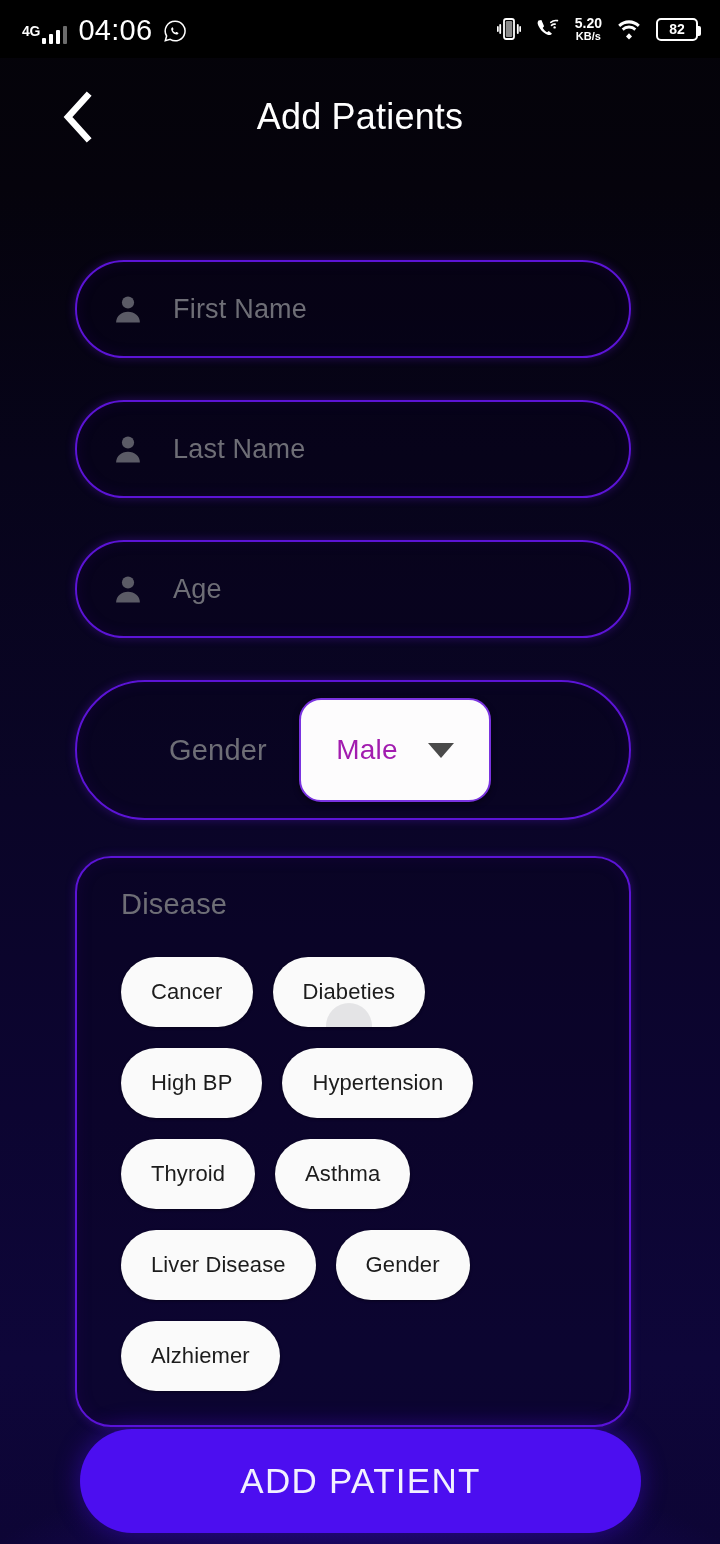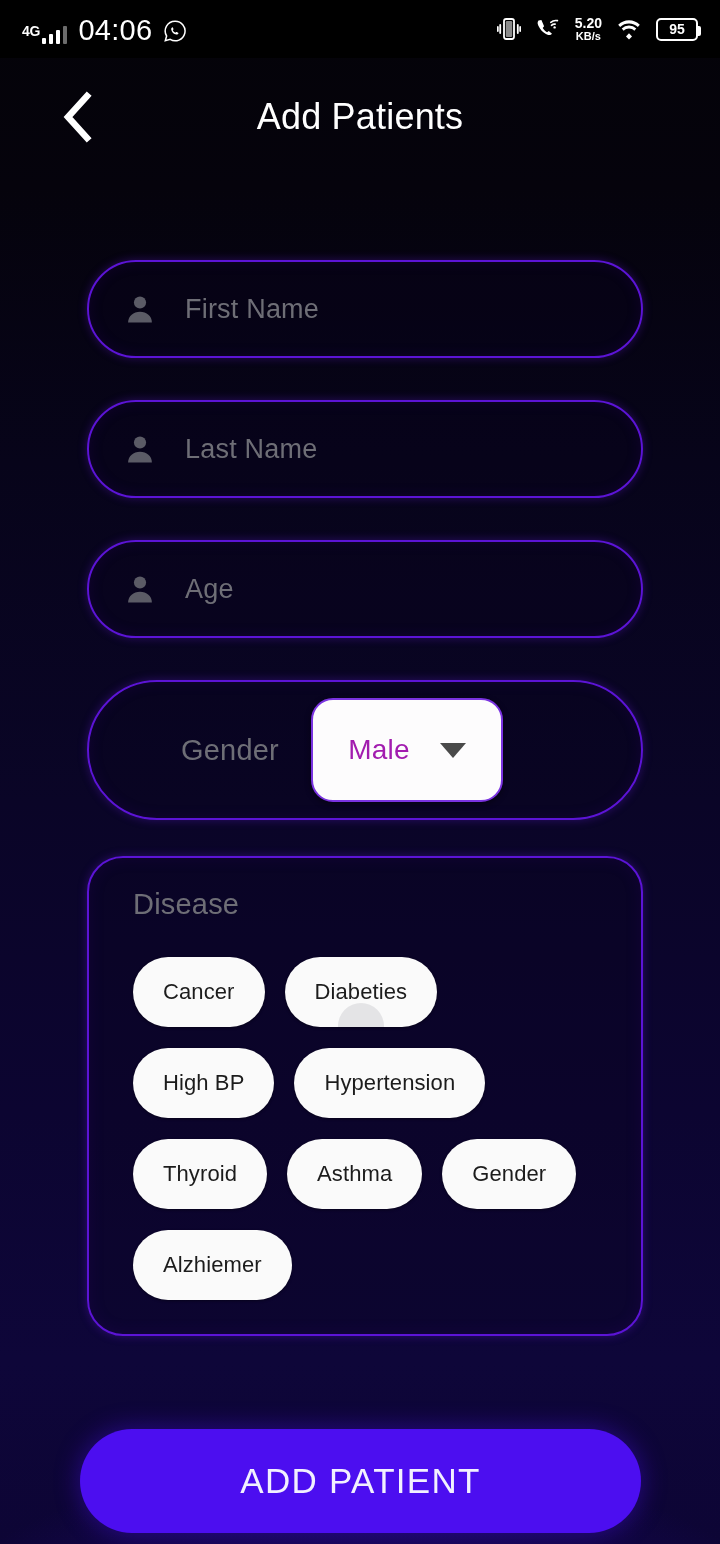--- a/index.html
+++ b/index.html
@@ -69,21 +69,21 @@
     display:flex; align-items:center; justify-content:center;
     cursor:pointer;
   }
   .page-title {
     position:absolute; left:0; width:720px; text-align:center;
     font-size:36px; color:#fff; font-weight:400; letter-spacing:0.2px;
     pointer-events:none;
   }
 
   
-  .form { position:absolute; top:176px; left:12px; width:706px; }
+  .form { position:absolute; top:176px; left:0; width:706px; }
 
   .field {
     position:relative;
     margin:0 auto 42px auto;
     width:556px; height:98px;
     border:2px solid #5c14d6;
     border-radius:49px;
     background:rgba(10,4,30,0.35);
     box-shadow:0 0 10px rgba(104,28,226,0.35), inset 0 0 14px rgba(60,10,140,0.18);
     display:flex; align-items:center;
@@ -210,21 +210,21 @@
       <div class="kbs">
         <span class="v">5.20</span>
         <span class="u">KB/s</span>
       </div>
       <svg width="28" height="24" viewBox="0 0 28 24">
         <path d="M14 6.5c3.4 0 6.5 1.3 8.8 3.4l2-2.2A16 16 0 0 0 14 3.2 16 16 0 0 0 3.2 7.7l2 2.2A13 13 0 0 1 14 6.5z" fill="#fff"></path>
         <path d="M14 11.6c2 0 3.9.8 5.3 2.1l2-2.2A11 11 0 0 0 14 8.6a11 11 0 0 0-7.3 2.9l2 2.2c1.4-1.3 3.3-2.1 5.3-2.1z" fill="#fff"></path>
         <path d="M14 16.2l3 3.2-3 3.2-3-3.2z" fill="#fff"></path>
       </svg>
       <div class="batt">
-        <span>95</span>
+        <span>82</span>
       </div>
     </div>
   </div>
 
   <div class="header">
     <div class="back-btn">
       <svg width="34" height="52" viewBox="0 0 34 52">
         <path d="M27 5 L8 26 L27 47" fill="none" stroke="#ffffff" stroke-width="6.5" stroke-linecap="square" stroke-linejoin="miter"></path>
       </svg>
     </div>
@@ -269,20 +269,21 @@
 
     <div class="disease-box">
       <div class="disease-label">Disease</div>
       <div class="chips">
         <div class="chip">Cancer</div>
         <div class="chip ripple">Diabeties</div>
         <div class="chip">High BP</div>
         <div class="chip">Hypertension</div>
         <div class="chip">Thyroid</div>
         <div class="chip">Asthma</div>
+        <div class="chip">Liver Disease</div>
         <div class="chip">Gender</div>
         <div class="chip">Alzhiemer</div>
       </div>
     </div>
   </div>
 
   <button class="submit">ADD PATIENT</button>
 
 </div>
 

